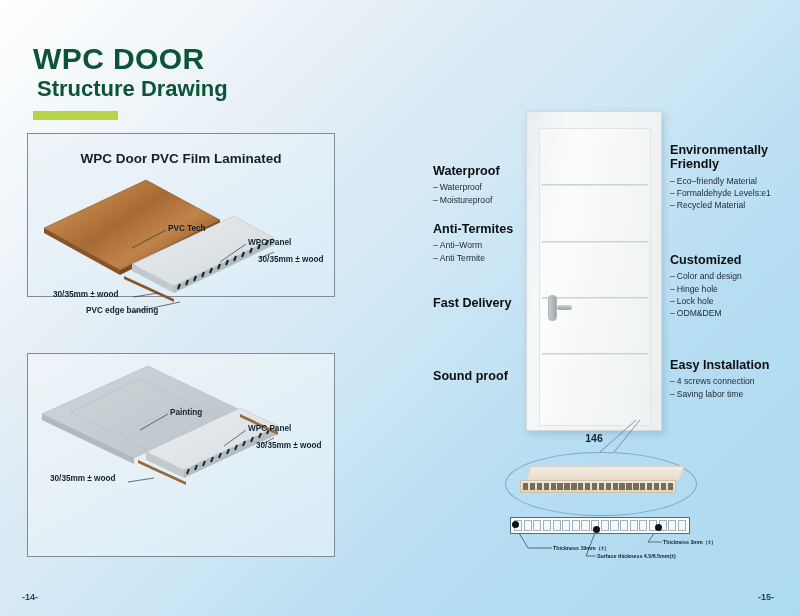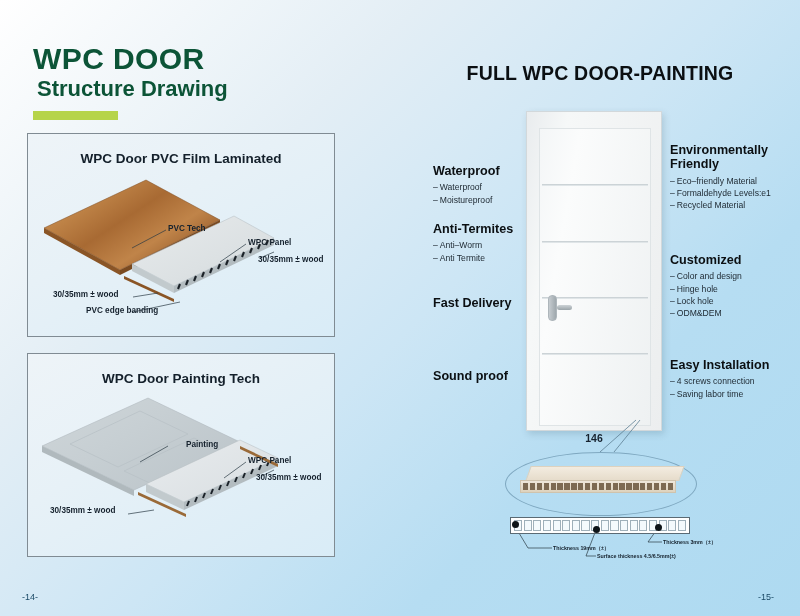--- a/index.html
+++ b/index.html
@@ -54,21 +54,21 @@
   }
 
   .diagram-panel {
     position: absolute;
     left: 27px;
     width: 308px;
     border: 1px solid #808b93;
     background: linear-gradient(150deg, #eef4f8 0%, #e7f1f7 40%, #d9ecf7 100%);
     box-sizing: border-box;
   }
-  #panel-laminated { top: 133px; height: 204px; }
+  #panel-laminated { top: 133px; height: 164px; }
   #panel-painting  { top: 353px; height: 204px; }
   .panel-title {
     text-align: center;
     font-size: 13.5px;
     font-weight: bold;
     color: #14202b;
     margin-top: 17px;
   }
   .panel-art {
     position: relative;
@@ -255,21 +255,21 @@
     font-size: 5.3px;
     color: #14202b;
     white-space: nowrap;
     font-weight: bold;
   }
 
   .pagenum {
     position: absolute;
     bottom: 14px;
     font-size: 9px;
-    font-weight: normal;
+    font-weight: bold;
     color: #1b4a66;
   }
   #page-left  { left: 22px; }
   #page-right { right: 26px; }
 </style>
 </head>
 <body>
 
 <div id="page">
 
@@ -338,21 +338,20 @@
         </svg>
         <div class="lbl" style="left:140px; top:58px;">PVC Tech</div>
         <div class="lbl" style="left:220px; top:72px;">WPC Panel</div>
         <div class="lbl" style="left:230px; top:89px;">30/35mm ± wood</div>
         <div class="lbl" style="left:25px; top:124px;">30/35mm ± wood</div>
         <div class="lbl" style="left:30px; top:140px;padding-left:28px;">PVC edge banding</div>
       </div>
     </div>
 
     <div class="diagram-panel" id="panel-painting">
-      <div class="panel-title">WPC Door Painting Tech</div>
       <div class="panel-art">
         <svg width="308" height="160" viewBox="0 0 308 160">
           <defs>
             <linearGradient id="paintg" x1="0" y1="0" x2="1" y2="0.8">
               <stop offset="0%" stop-color="#cfd6d9"></stop>
               <stop offset="45%" stop-color="#c7cfd3"></stop>
               <stop offset="100%" stop-color="#bcc5ca"></stop>
             </linearGradient>
             <linearGradient id="panelg2" x1="0" y1="0" x2="1" y2="1">
               <stop offset="0%" stop-color="#e9ecee"></stop>
@@ -390,33 +389,32 @@
           <polygon points="110,106 158,128 158,131 110,109" fill="#9a6a38"></polygon>
           <polygon points="212,60 250,78 250,81 212,63" fill="#9a6a38"></polygon>
 
           <g stroke="#2a3a44" stroke-width="0.7" fill="none">
             <path d="M112,76 L140,60"></path>
             <path d="M196,92 L218,76"></path>
             <path d="M246,84 L234,90"></path>
             <path d="M100,128 L126,124"></path>
           </g>
         </svg>
-        <div class="lbl" style="left:158px; top:54px;">Painting</div>
+        <div class="lbl" style="left:142px; top:54px;">Painting</div>
         <div class="lbl" style="left:220px; top:70px;">WPC Panel</div>
         <div class="lbl" style="left:228px; top:87px;">30/35mm ± wood</div>
         <div class="lbl" style="left:22px; top:120px;">30/35mm ± wood</div>
       </div>
     </div>
 
     <div class="pagenum" id="page-left">-14-</div>
   </div>
 
   <div id="right-col">
 
-    <div id="right-title">FULL WPC DOOR-PAINTING</div>
 
     <div class="feat feat-left" style="top:145px;margin-top:19px;">
       <div class="feat-head">Waterproof</div>
       <ul class="feat-list">
         <li>Waterproof</li>
         <li>Moistureproof</li>
       </ul>
     </div>
 
     <div class="feat feat-left" style="top:222px;">

